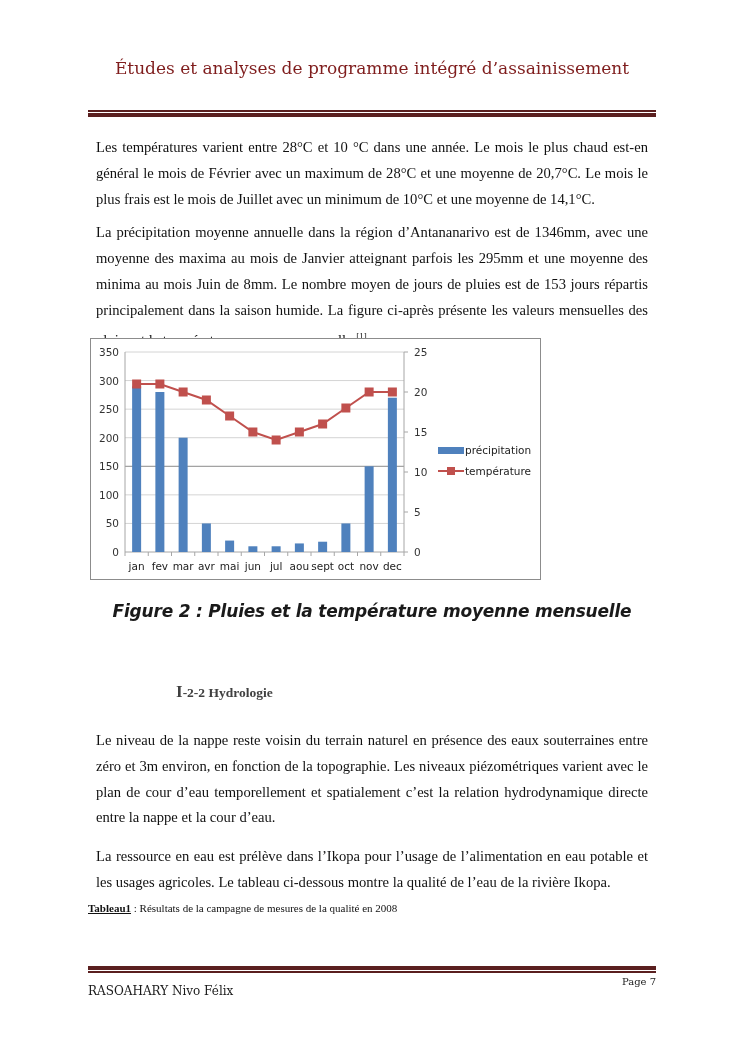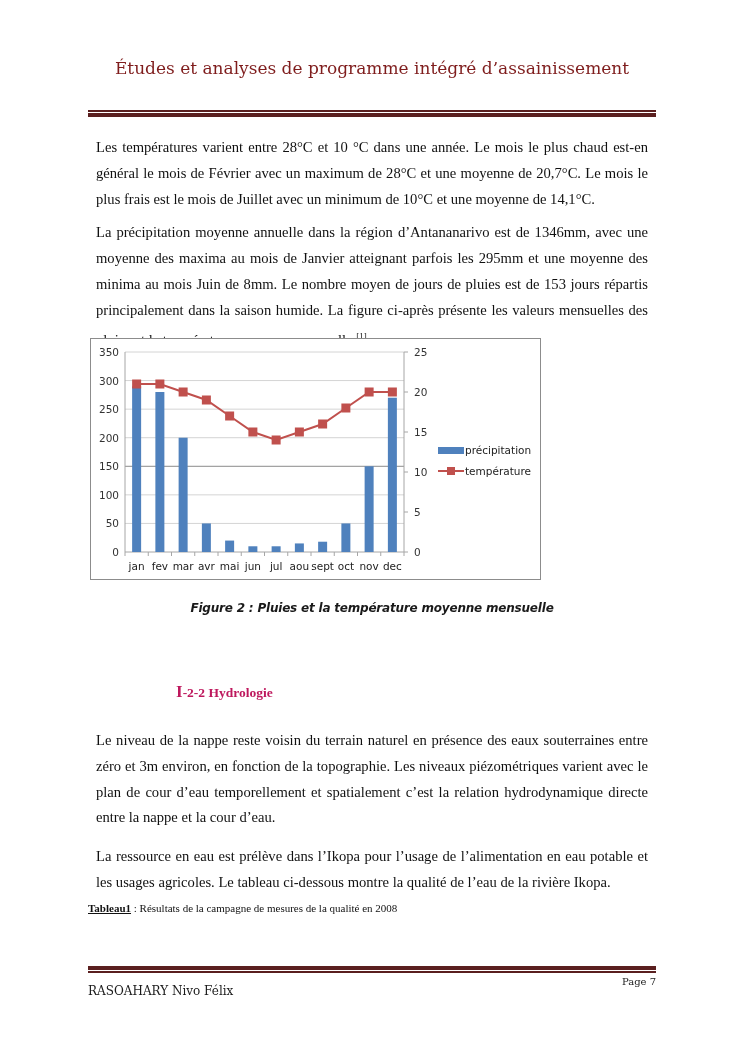--- a/index.html
+++ b/index.html
@@ -26,26 +26,26 @@
   .sup { font-size: 9px; vertical-align: 6px; }
 
   .chart-frame {
     position: absolute; left: 90px; top: 338px; width: 451px; height: 242px;
     border: 1px solid #8c8c8c; box-sizing: border-box; background: #fff;
   }
   .chart-frame svg { position: absolute; left: 0; top: 0; }
 
   .caption {
     position: absolute; left: 88px; width: 568px; top: 601px; text-align: center;
-    font-family: "DejaVu Sans", sans-serif; font-size: 12px; font-weight: bold; font-style: italic;
+    font-family: "DejaVu Sans", sans-serif; font-size: 17px; font-weight: bold; font-style: italic;
     color: #1a1a1a; letter-spacing: -0.2px;
   }
   .section-heading {
     position: absolute; left: 176px; top: 682px;
-    font-family: "Liberation Serif", serif; font-weight: bold; color: #be185d;
+    font-family: "Liberation Serif", serif; font-weight: bold; color: #404040;
   }
   .section-heading .num-big { font-size: 17px; }
   .section-heading .rest { font-size: 13.5px; }
 
   .table-caption {
     position: absolute; left: 88px; top: 902px;
     font-family: "Liberation Serif", serif; font-size: 11px; color: #111;
   }
   .table-caption .label { font-weight: bold; text-decoration: underline; }
 

